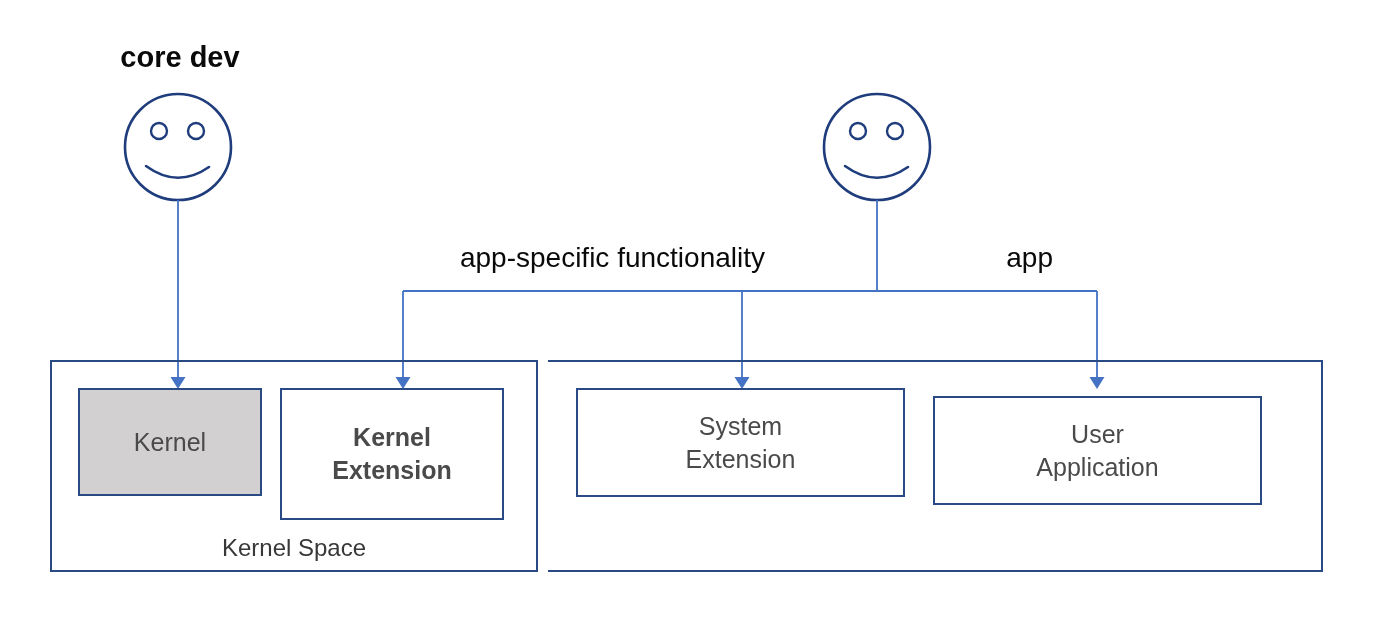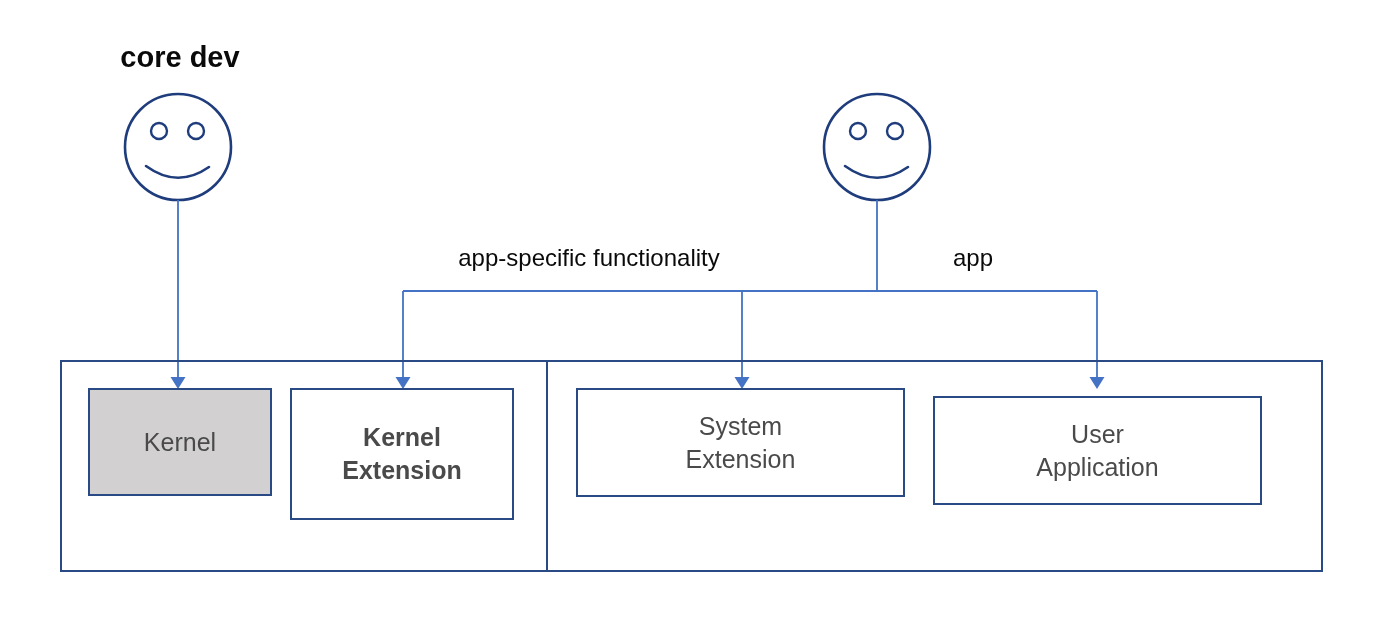--- a/index.html
+++ b/index.html
@@ -24,28 +24,28 @@
   .face-stroke{stroke:var(--face-navy);fill:none;}
   .face-circle{stroke-width:2.6;}
   .face-eye{stroke-width:2.4;}
   .face-smile{stroke-width:2.6;stroke-linecap:round;}
 
   .top-label{
     position:absolute;text-align:center;color:var(--label-text);
     font-size:29px;line-height:32px;white-space:nowrap;
   }
   .edge-label{
-    position:absolute;text-align:center;color:var(--label-text);
-    font-size:24px;line-height:32px;white-space:nowrap;
+    position:absolute;text-align:right;color:var(--label-text);
+    font-size:28px;line-height:32px;white-space:nowrap;
   }
   .space-container{
     position:absolute;top:360px;height:212px;
     border:2px solid var(--border-navy);background:transparent;
   }
-  .space-container.kernel{left:60px;width:488px;}
+  .space-container.kernel{left:50px;width:488px;}
   .space-container.user{left:548px;width:775px;border-left:none;}
   .space-label{
     position:absolute;left:0;right:0;bottom:8px;text-align:center;
     color:var(--space-text);font-size:24px;line-height:28px;
   }
   .node-box{
     position:absolute;top:26px;border:2px solid var(--border-navy);
     background:#fff;display:flex;align-items:center;justify-content:center;
     text-align:center;color:var(--box-text);font-size:25px;line-height:33px;
   }
@@ -98,20 +98,21 @@
   <div class="edge-label" style="left:413px;width:352px;top:242px;">app-specific functionality</div>
   <div class="edge-label" style="left:893px;width:160px;top:242px;">app</div>
 
   <div class="space-container kernel">
     <div class="node-box kernel-box">
       <span class="box-label">Kernel</span>
     </div>
     <div class="node-box kernel-ext-box">
       <span class="box-label">Kernel Extension</span>
     </div>
+    <div class="space-label">Kernel Space</div>
   </div>
 
   <div class="space-container user">
     <div class="node-box system-ext-box">
       <span class="box-label">System Extension</span>
     </div>
     <div class="node-box user-app-box">
       <span class="box-label">User Application</span>
     </div>
   </div>

